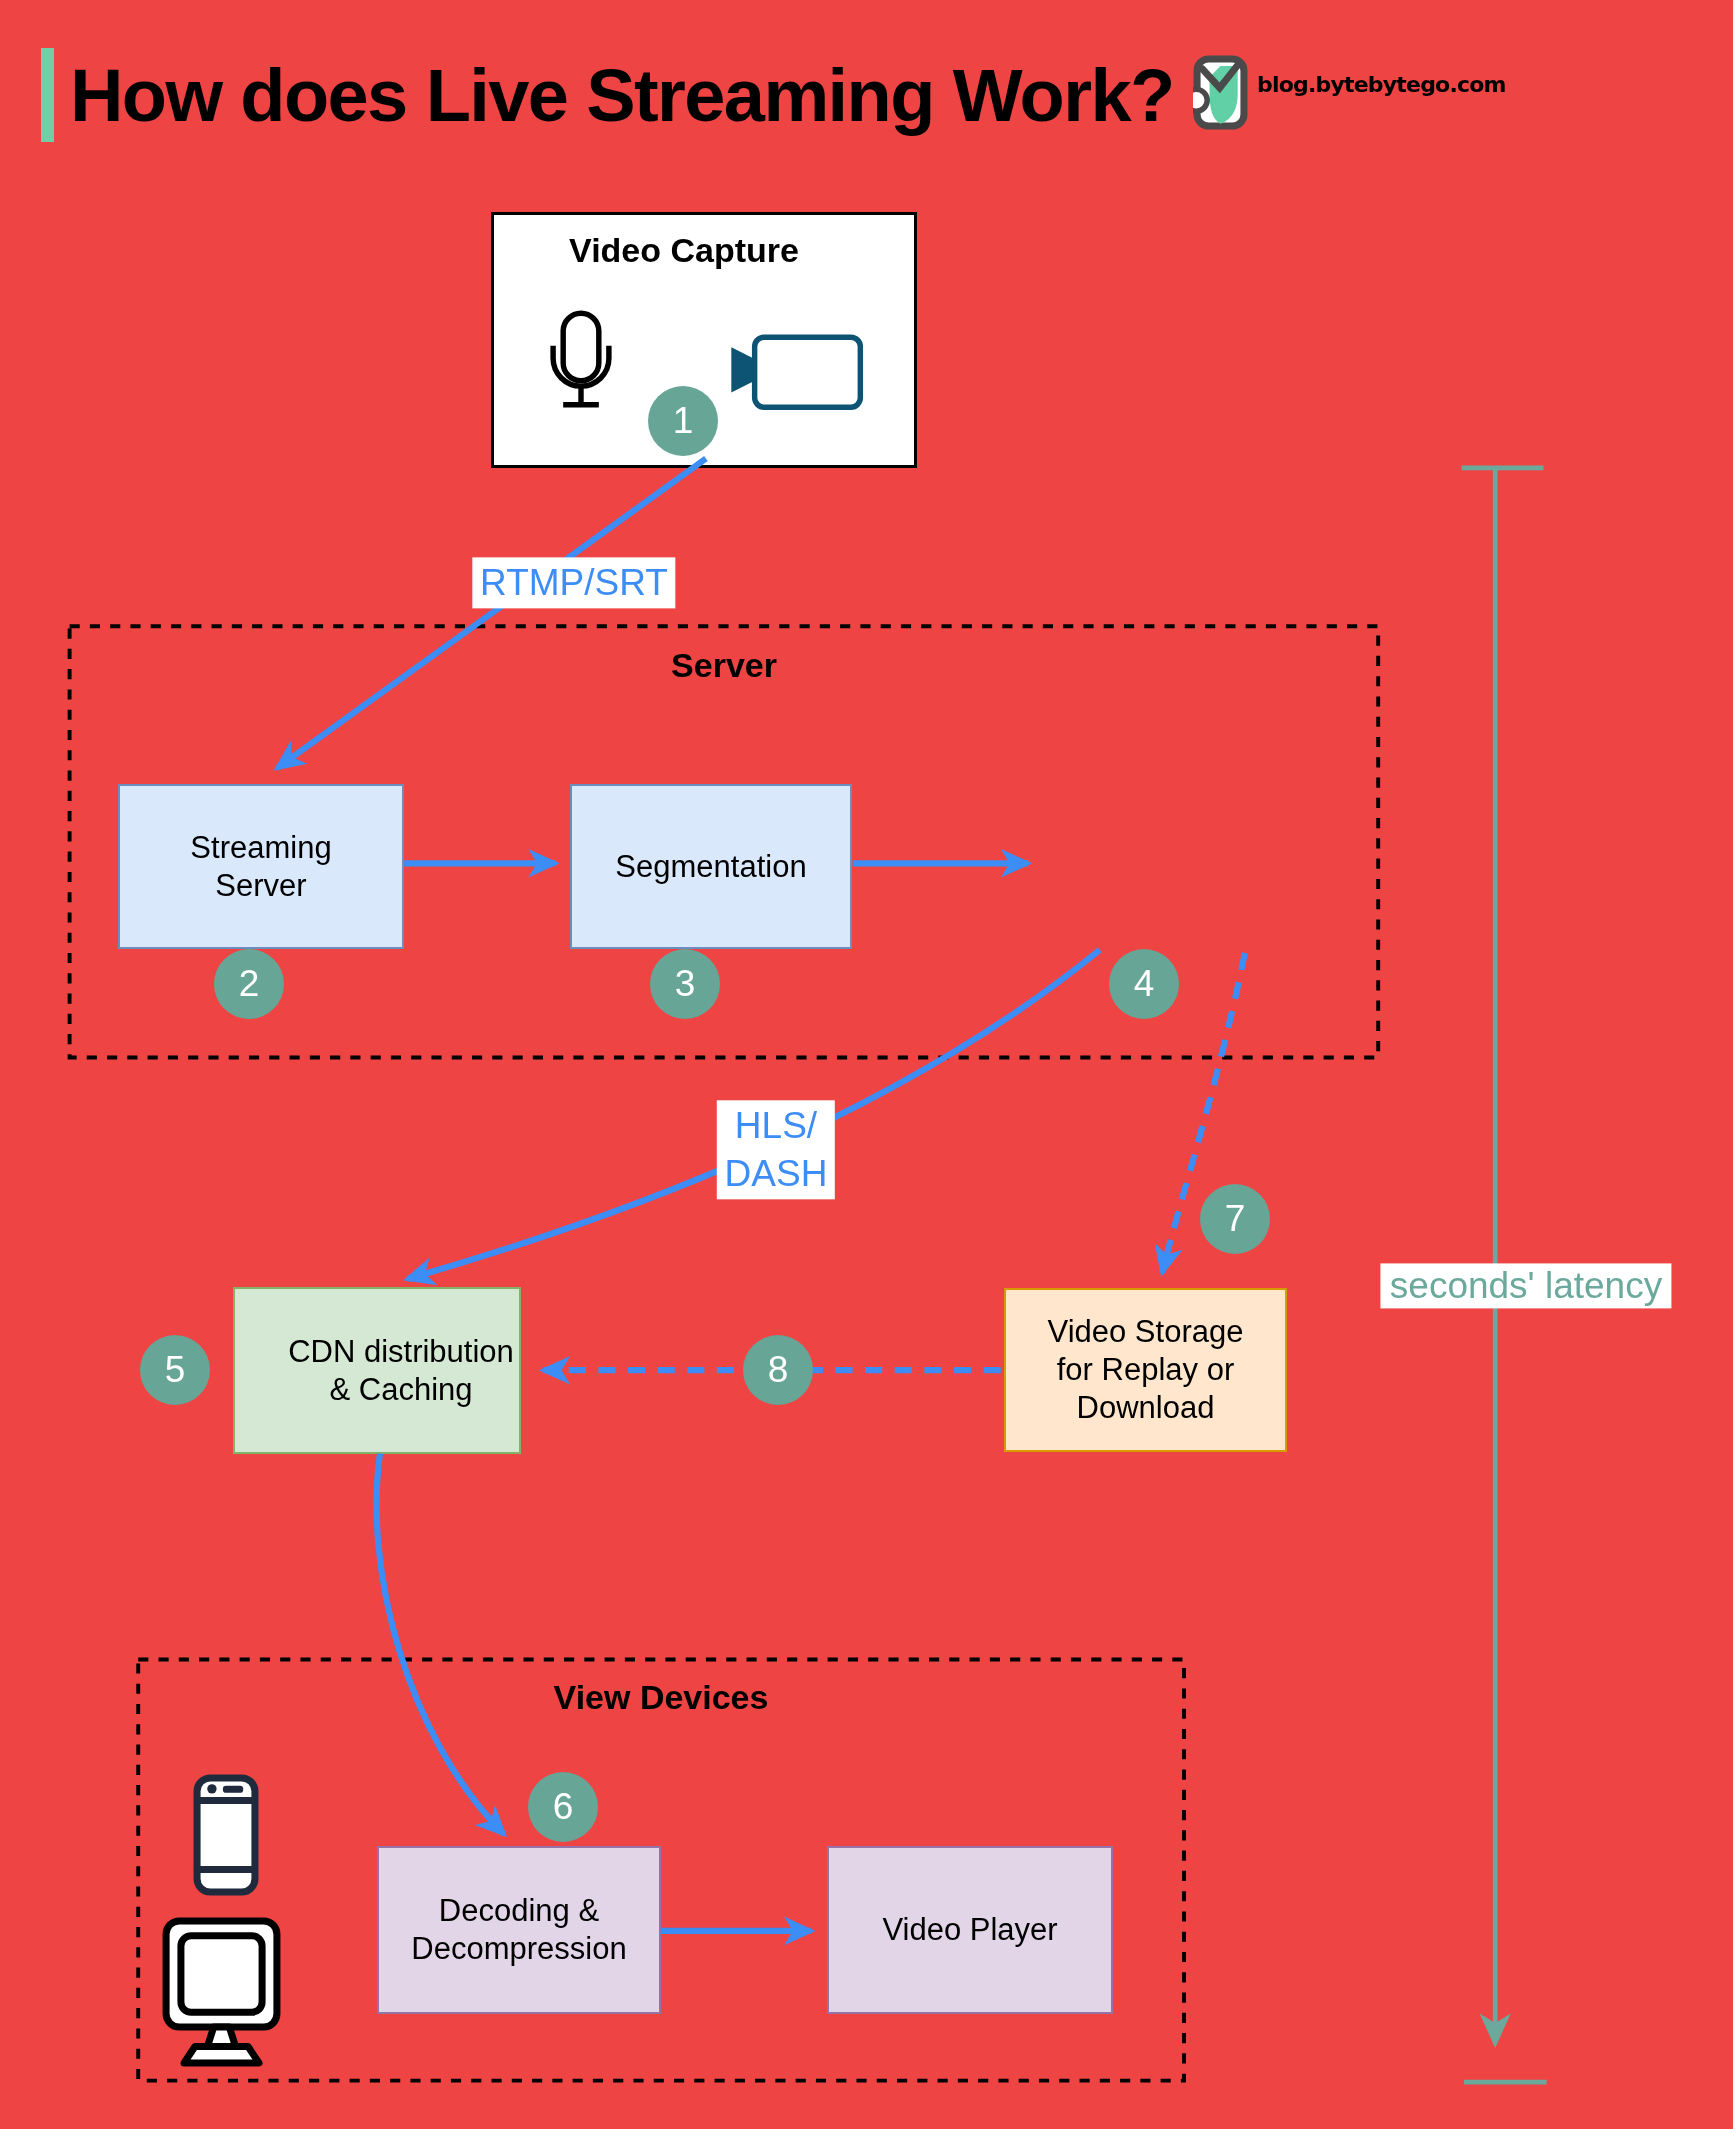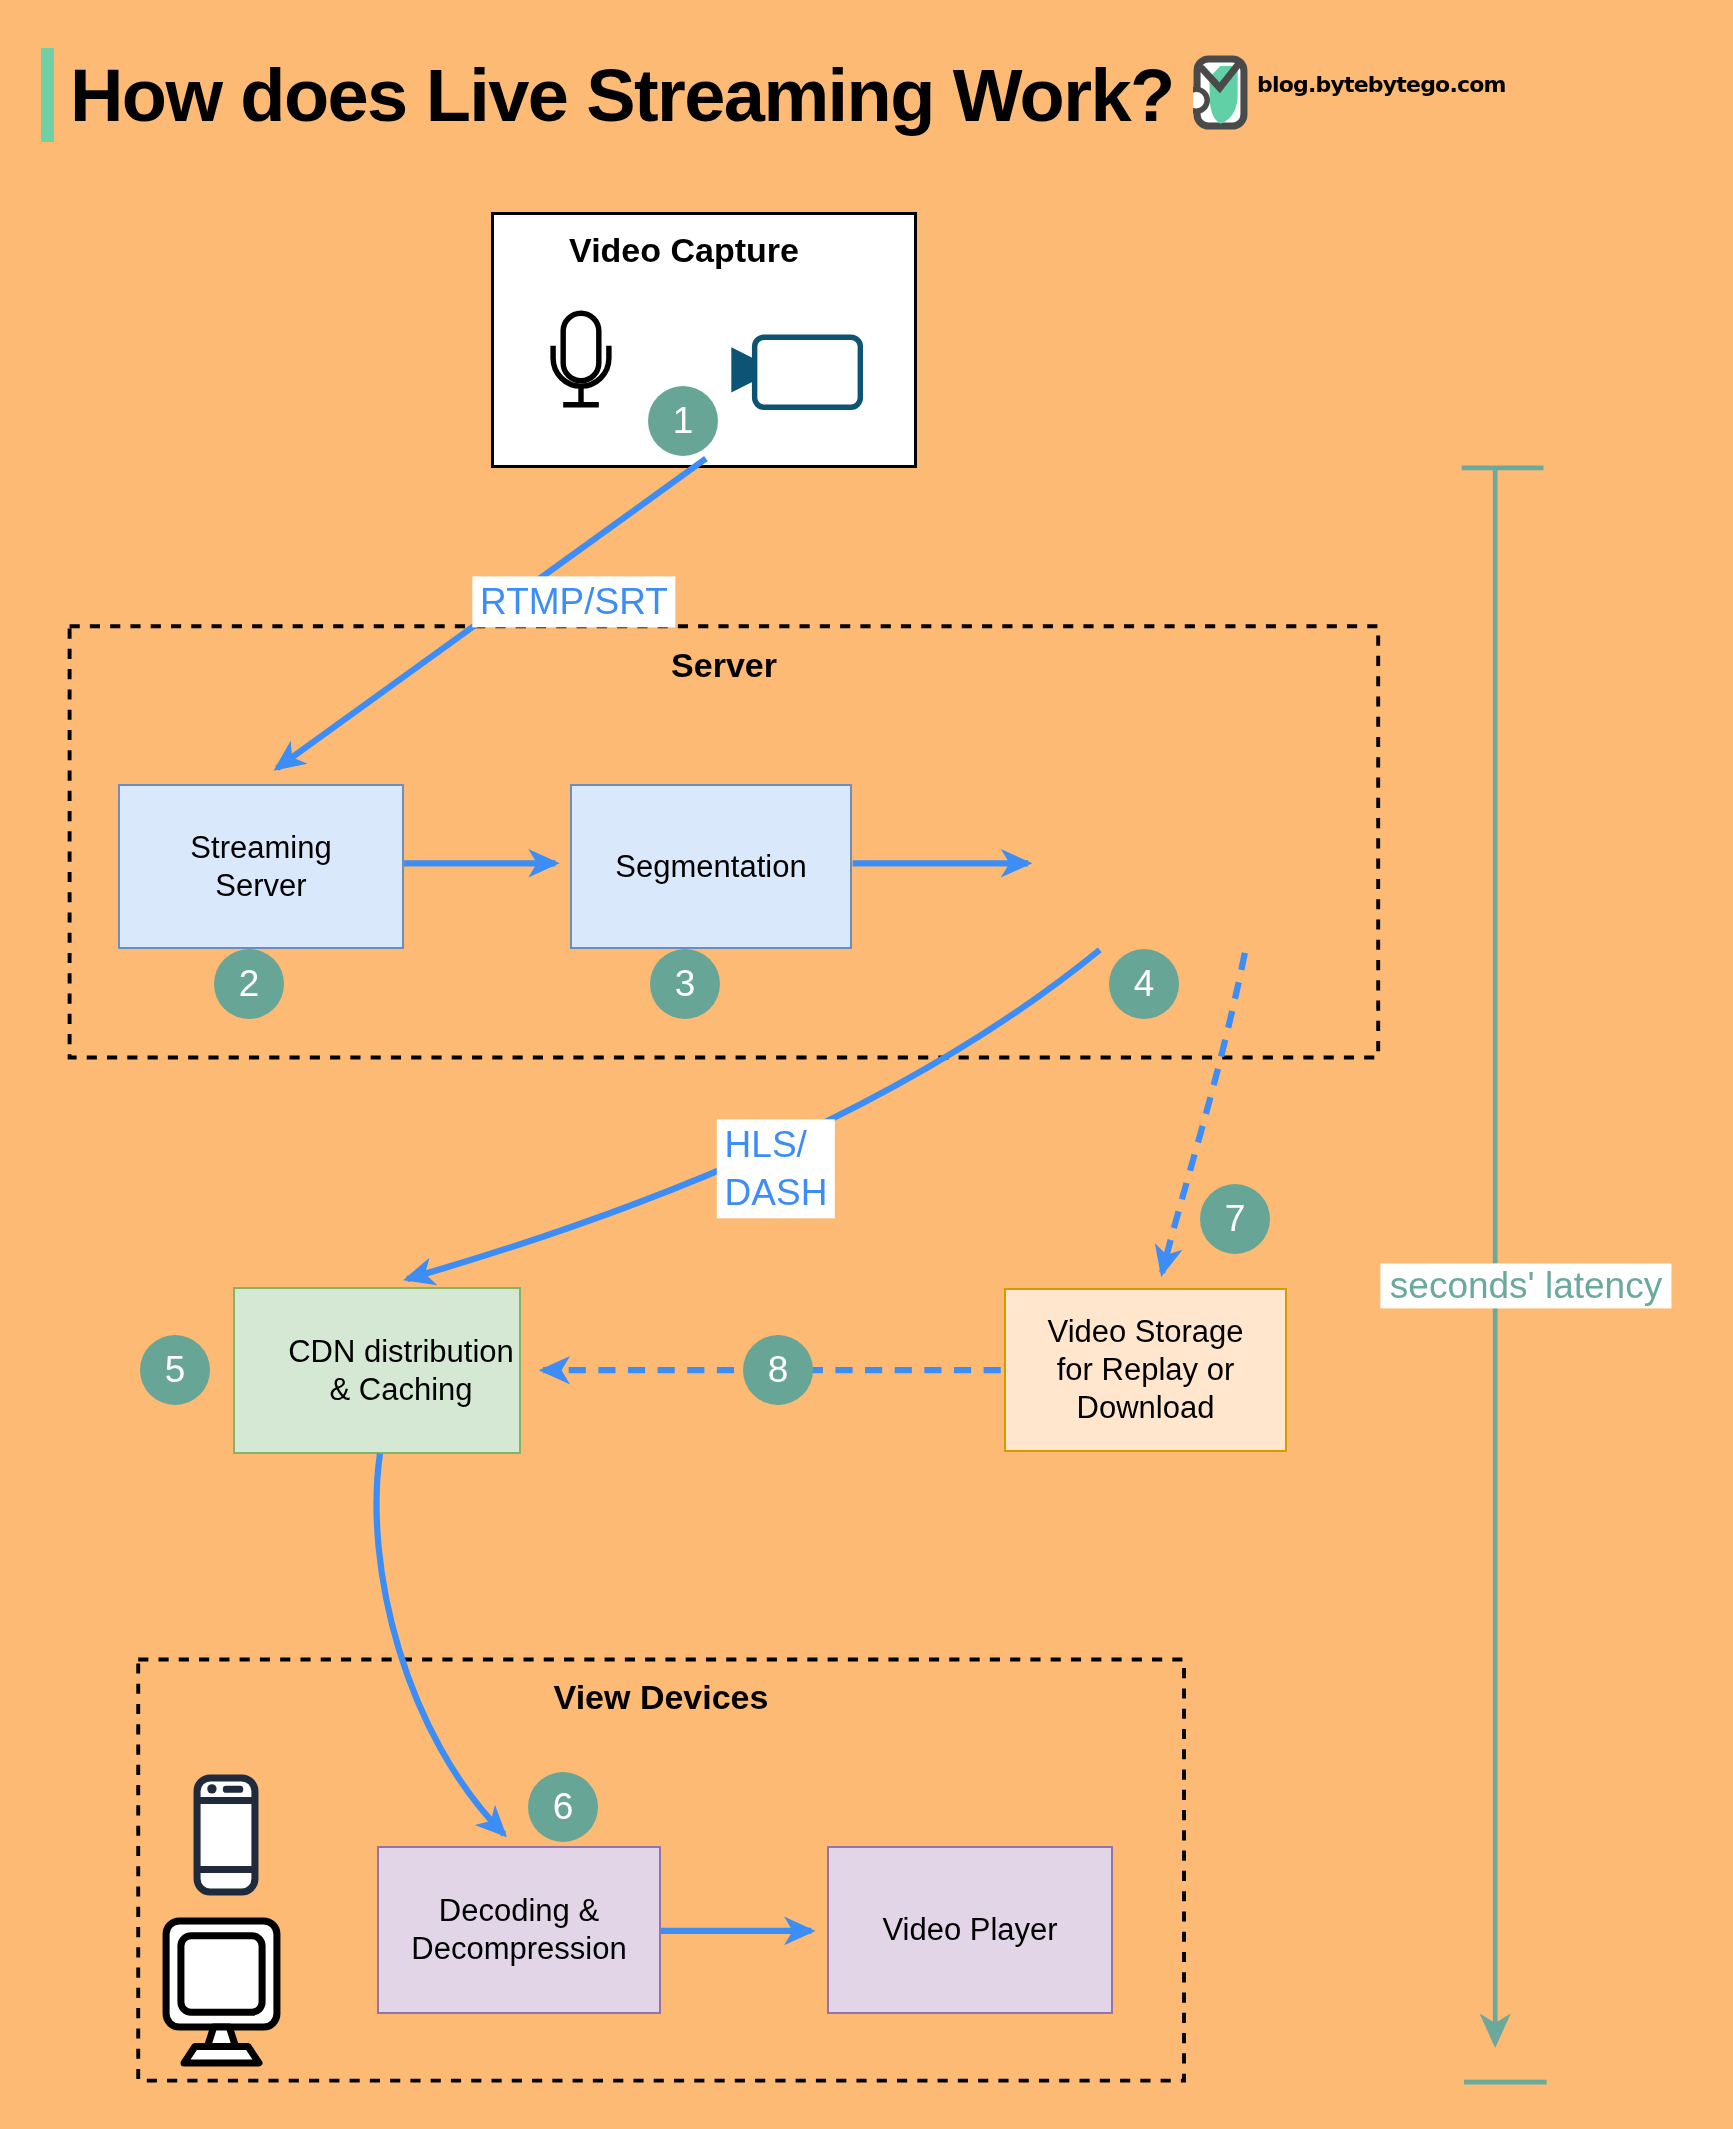--- a/index.html
+++ b/index.html
@@ -1,16 +1,16 @@
 <!DOCTYPE html>
 <html style="--c-accent: #6ed0a4; --c-blue: #3c8df5; --c-teal-circle: #67a596; --c-teal-line: #6aa99b; --c-box-blue-fill: #dae8fc; --c-box-blue-border: #6c8ebf; --c-box-green-fill: #d5e8d4; --c-box-green-border: #82b366; --c-box-orange-fill: #ffe6cc; --c-box-orange-border: #d79b00; --c-box-purple-fill: #e1d5e7; --c-box-purple-border: #9673a6; --c-icon-camera: #0d5474; --c-icon-phone: #1f2a3d; --c-logo-gray: #4a4a4a;font-size:12.5px"><head>
 <meta charset="utf-8">
 <style>
   html,body{margin:0;padding:0;background:#ffffff;}
-  .canvas{position:relative;width:1734px;height:2129px;background:#fdba74;overflow:hidden;
+  .canvas{position:relative;width:1734px;height:2129px;background:#ef4444;overflow:hidden;
           font-family:"Liberation Sans",sans-serif;color:#000;}
   
   .accent-bar{position:absolute;left:41px;top:48px;width:12.5px;height:94px;background:var(--c-accent);}
   .page-title{position:absolute;left:70px;top:53px;font-size:74px;font-weight:700;letter-spacing:-1.6px;white-space:nowrap;}
   .site-label{position:absolute;left:1257px;top:72px;font-size:22px;font-weight:700;
               font-family:"DejaVu Sans",sans-serif;letter-spacing:-0.8px;}
   
   .node{position:absolute;display:flex;align-items:center;justify-content:center;text-align:center;
         font-size:31px;line-height:1.22;white-space:pre-line;z-index:1;box-sizing:border-box;}
   .plain{background:#fff;border:3.1px solid #000;}
@@ -23,21 +23,21 @@
   
   svg.overlay{position:absolute;left:0;top:0;z-index:2;pointer-events:none;}
   .dash-group{fill:none;stroke:#000;stroke-width:5;stroke-dasharray:13 13;}
   .edge{fill:none;stroke:var(--c-blue);stroke-width:8;}
   .edge.dashed{stroke-dasharray:22 16;}
   .lat{fill:none;stroke:var(--c-teal-line);stroke-width:6;}
   .mblue{fill:var(--c-blue);}
   .mteal{fill:var(--c-teal-line);}
   
   .edge-label{position:absolute;transform:translate(-50%,-50%);font-size:37px;color:var(--c-blue);
-              background:#fff;padding:1.6px 7.8px;text-align:left;white-space:pre-line;line-height:1.3;z-index:3;margin-top:19px;}
+              background:#fff;padding:1.6px 7.8px;text-align:center;white-space:pre-line;line-height:1.3;z-index:3;}
   .latency-label{position:absolute;transform:translate(-50%,-50%);font-size:37px;color:var(--c-teal-line);
               background:#fff;padding:1.6px 9.4px;white-space:nowrap;z-index:3;}
   
   .step{position:absolute;width:70px;height:70px;border-radius:50%;background:var(--c-teal-circle);
         color:#fff;font-size:37px;display:flex;align-items:center;justify-content:center;z-index:4;}
   .icon{position:absolute;z-index:3;}
 </style>
 </head>
 <body>
 

